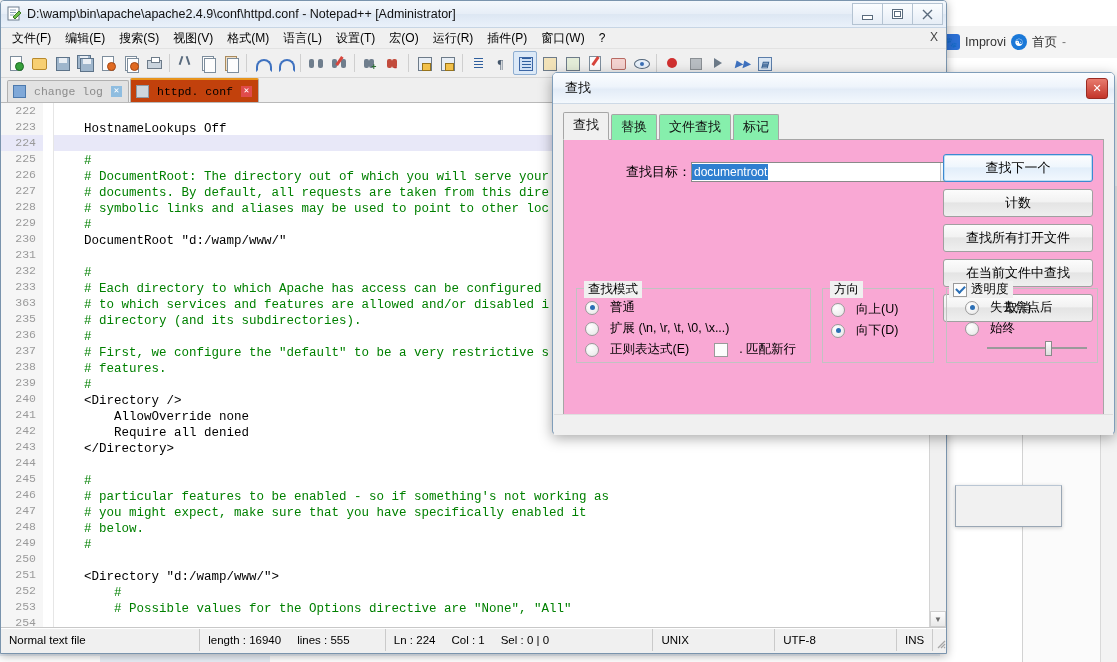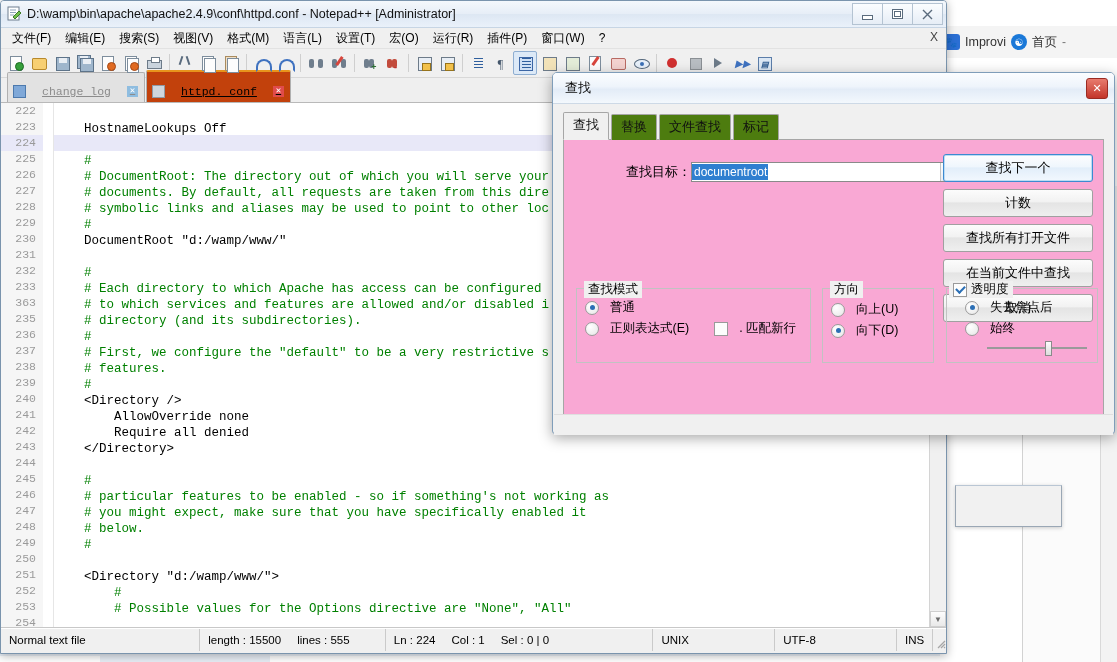--- a/index.html
+++ b/index.html
@@ -170,26 +170,25 @@
   .ic .ab { position:absolute; left:2px; top:3px; font-size:9px; color:#2c6e33; font-weight:bold;}
   .ic .macro { position:absolute; left:2px; top:2px; width:12px; height:12px; background:#dbe7f4; border:1px solid #5b7da9;}
   .ic .macro b { position:absolute; left:2px; top:2px; font-size:8px; color:#2b5a8f; }
 
   
   .npp-tabs {
     height: 24px; background: #efefef; border-bottom: 1px solid #b9b9b9;
     display: flex; align-items: flex-end; padding-left: 6px; gap: 1px;
   }
   .tab {
-    height: 21px; display: flex; align-items: center; gap: 16px;
-    padding: 8px 6px 0 5px; font-size: 11.5px;
+    height: 21px; display: flex; align-items: center; gap: 8px;
+    padding: 0 6px 0 5px; font-size: 11.5px;
     font-family: "Liberation Mono", monospace;
     border: 1px solid #b0b0b0; border-bottom: none; background: #e2e2e2; color: #8c8c8c;
     border-radius: 2px 2px 0 0;
-    text-decoration: underline;
   }
   .tab.active {
     background: #c2410c; color: #000; border-top: 2px solid #e8941c;
     height: 22px; font-weight: normal;
   }
   .tab-icon { width: 11px; height: 11px; background: #7fa8d8; border: 1px solid #4c79ad; }
   .tab.active .tab-icon { background: #cfd6dd; border-color:#8f9aa6; }
   .tab-close { width: 11px; height: 11px; background: #e04b4b; color: #fff;
     font-size: 9px; line-height: 10px; text-align: center; }
   .tab:not(.active) .tab-close { background:#8fbde0; }
@@ -263,21 +262,21 @@
   .fd-title-text { font-size: 13px; color: #0b0b0b; }
   .fd-close {
     position: absolute; right: 6px; top: 5px; width: 20px; height: 19px;
     background: linear-gradient(to bottom,#e87b6e,#c3352a);
     border: 1px solid #9a2b22; border-radius: 3px;
     color: #fff; font-size: 11px; display: flex; align-items: center; justify-content: center;
   }
   .fd-body { position: relative; height: 331px; padding: 8px 10px 0 10px; box-sizing: border-box; }
   .fd-tabs { display: flex; align-items: flex-end; gap: 2px; position: relative; z-index: 2; }
   .fd-tab {
-    font-size: 13px; padding: 3px 9px 4px 9px; background: #4d7c0f;
+    font-size: 13px; padding: 3px 9px 4px 9px; background: #86efac;
     border: 1px solid #a6a6a6; border-bottom: none; color: #111;
     border-radius: 2px 2px 0 0;
   }
   .fd-tab.active { background: #f0f0f0; padding-bottom: 5px; border-bottom: 1px solid #f0f0f0; }
   .fd-panel {
     position: relative; margin-top: -1px; border: 1px solid #a6a6a6;
     height: 291px; background: #f9a8d4; box-sizing: border-box; padding: 14px 12px;
   }
 
   .fd-row { display: flex; align-items: center; }
@@ -718,21 +717,21 @@
       <div class="vscroll">
         <div class="vs-btn">▲</div>
         <div class="vs-thumb"></div>
         <div class="vs-btn vs-down">▼</div>
       </div>
     </div>
 
     <div class="npp-status">
       <div class="st-cell" style="width:200px">Normal text file</div>
       <div class="st-cell" style="width:185px">
-        <span class="st-sub">length : 15500</span>
+        <span class="st-sub">length : 16940</span>
         <span>lines : 555</span>
       </div>
       <div class="st-cell" style="width:275px">
         <span class="st-sub">Ln : 224</span>
         <span class="st-sub">Col : 1</span>
         <span>Sel : 0 | 0</span>
       </div>
       <div class="st-cell" style="width:115px">UNIX</div>
       <div class="st-cell" style="width:115px">UTF-8</div>
       <div class="st-cell" style="flex:1">INS</div>
@@ -776,20 +775,24 @@
           <div class="fd-btn">取消</div>
         </div>
 
 
         <div class="group" style="left:12px; top:148px; width:235px; height:75px;">
           <span class="group-title">查找模式</span>
           <div style="padding:10px 0 0 8px;">
             <div class="rad-row">
               <span class="radio sel"></span>
               <span class="rad-label">普通</span>
+            </div>
+            <div class="rad-row">
+              <span class="radio"></span>
+              <span class="rad-label">扩展 (\n, \r, \t, \0, \x...)</span>
             </div>
             <div class="rad-row">
               <span class="radio"></span>
               <span class="rad-label">正则表达式(E)</span>
               <span class="chkbox" style="margin-left:14px"></span>
               <span class="rad-label">. 匹配新行</span>
             </div>
           </div>
         </div>
 

